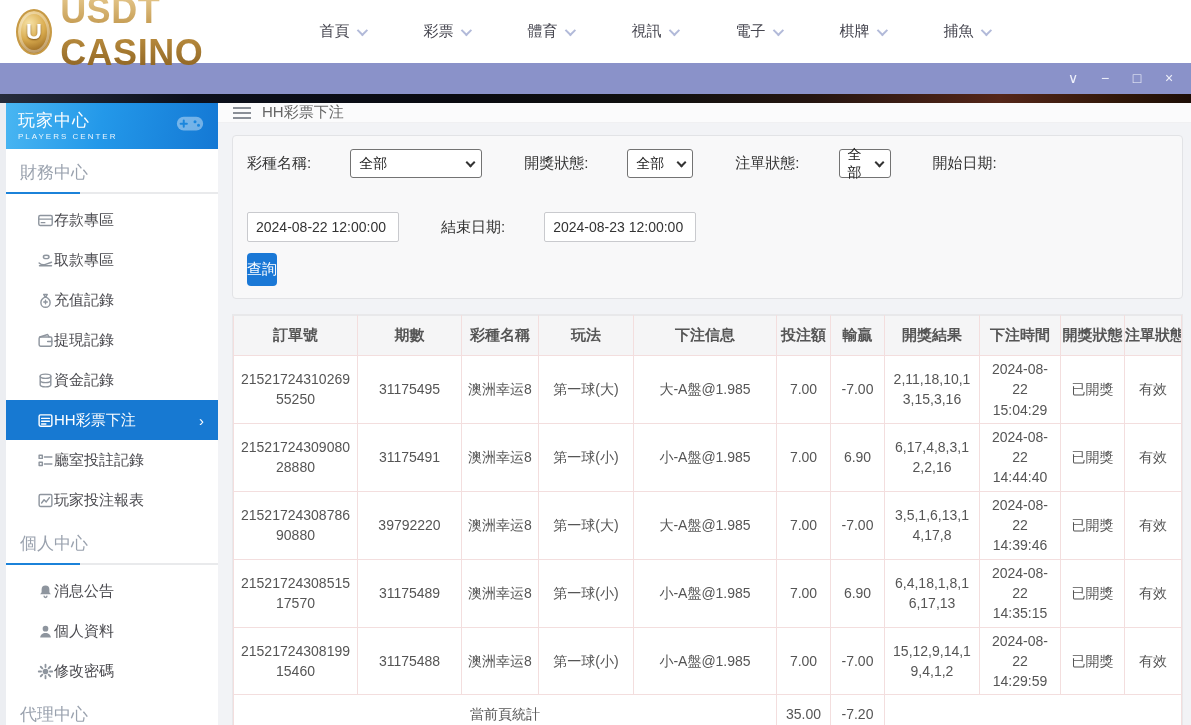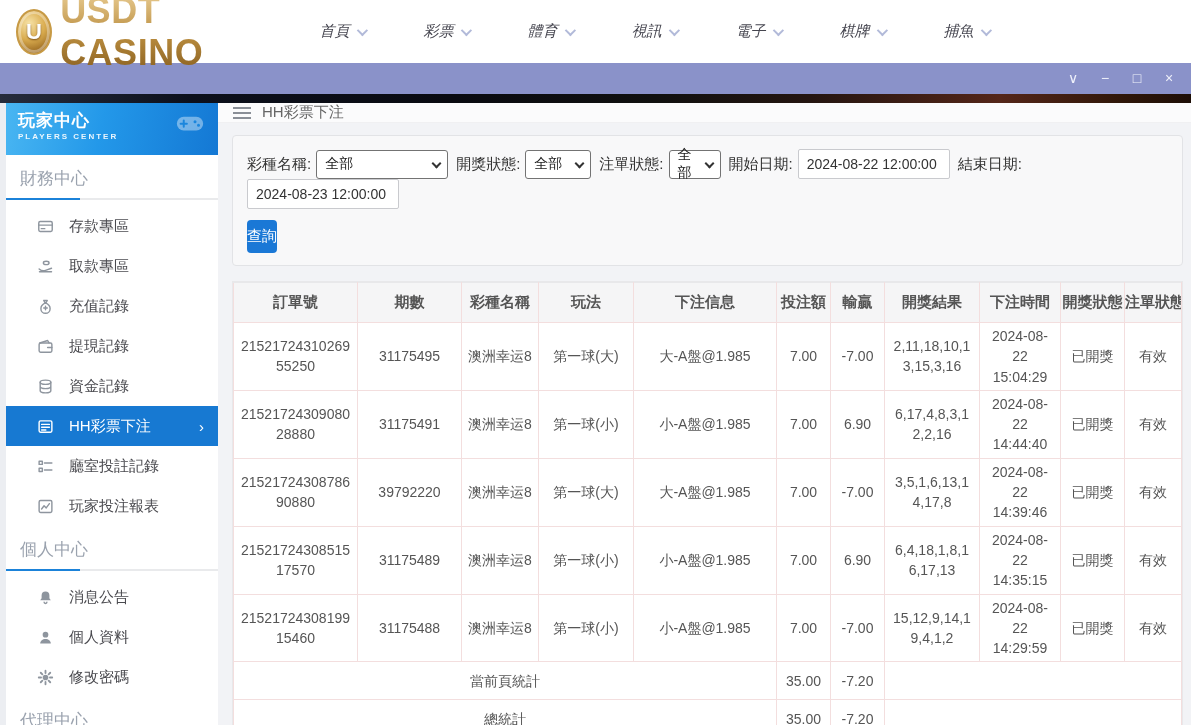--- a/index.html
+++ b/index.html
@@ -10,66 +10,66 @@
   .topbar { height:63px; background:#fff; display:flex; align-items:center; padding-left:16px; }
   .logo { display:flex; align-items:center; gap:8px; width:238px; }
   .coin { width:46px; height:46px; border-radius:50%;
     background:radial-gradient(circle at 35% 30%, #f7e3a8, #d9ab4e 45%, #9c6b22 80%, #7a4f16);
     border:2px solid #c79a45; display:flex; align-items:center; justify-content:center;
     color:#fff; font-weight:bold; font-size:22px; text-shadow:0 1px 2px #7a4f16;
     box-shadow:inset 0 0 0 3px rgba(255,255,255,.35); }
   .logo-text { font-size:36px; font-weight:bold; letter-spacing:.5px;
     background:linear-gradient(180deg,#e2c386 10%,#b98c3e 55%,#8d6322 95%);
     -webkit-background-clip:text; background-clip:text; color:transparent; }
-  .mainnav { display:flex; margin-left:36px;font-style:italic; }
+  .mainnav { display:flex; margin-left:36px; }
   .nav-item { width:104px; display:flex; align-items:center; justify-content:center; gap:7px;
     font-size:15px; color:#45454f; cursor:pointer; }
   .chev { width:8px; height:8px; border-right:2px solid #b2bad9; border-bottom:2px solid #b2bad9;
     transform:rotate(45deg) translateY(-2px); display:inline-block; }
 
   
   .titlebar { height:31px; background:#8a92c9; display:flex; align-items:center;
     justify-content:flex-end; gap:0; padding-right:6px; }
   .win-ctl { width:32px; text-align:center; color:#eef0fa; font-size:14px; cursor:pointer; line-height:31px; }
 
   
   .strip { height:9px;
     background:linear-gradient(90deg,#262c3c 0%,#0c101c 16%,#090a10 38%,#10100f 55%,#241510 68%,#542619 84%,#301709 94%,#1d0e07 100%); }
 
   
   .layout { height:622px; display:flex; }
   .sidebar { width:218px; padding-left:6px; }
   .side-panel { width:212px; height:100%; background:#fff; }
-  .side-banner { height:52px; background:linear-gradient(100deg,#49b6f2 0%,#2398e9 45%,#1478d4 100%);
-    color:#fff; padding:6px 10px 0 12px; position:relative; overflow:hidden;font-weight:bold; }
+  .side-banner { height:46px; background:linear-gradient(100deg,#49b6f2 0%,#2398e9 45%,#1478d4 100%);
+    color:#fff; padding:6px 10px 0 12px; position:relative; overflow:hidden; }
   .side-banner .t1 { font-size:17px; letter-spacing:1px; }
   .side-banner .t2 { font-size:8px; letter-spacing:2px; opacity:.9; }
   .pad-icon { position:absolute; right:10px; top:5px; width:36px; height:30px; color:rgba(255,255,255,.4); }
   .section-title { font-size:17px; color:#9aa2ae; padding:12px 0 8px 14px; }
   .section-line { height:2px; background:#e9eaec; position:relative; margin-bottom:6px; }
   .section-line::before { content:""; position:absolute; left:0; top:0; width:74px; height:2px; background:#1b82d9; }
-  .side-item { height:40px; display:flex; align-items:center; gap:15px; padding-left:31px;
+  .side-item { height:40px; display:flex; align-items:center; padding-left:31px;
     font-size:15px; color:#4a4a4f; cursor:pointer; }
   .side-item .icon { width:17px; height:17px; color:#8e959e; flex:0 0 17px; }
   .side-item.active { background:#1779d2; color:#fff; }
   .side-item.active .icon { color:#fff; }
   .side-item .arrow { margin-left:auto; margin-right:14px; font-size:15px; color:#fff; }
   .icon svg { width:100%; height:100%; stroke:currentColor; fill:none; stroke-width:2;
     stroke-linecap:round; stroke-linejoin:round; display:block; }
 
   
   .main { flex:1; background:#f2f3f6; display:flex; flex-direction:column; }
   .crumb { height:46px; background:#fbfbfc; border-bottom:1px solid #f0f0f2;
     display:flex; align-items:center; gap:11px; padding-left:15px; font-size:15px; color:#666; }
   .burger { width:18px; display:flex; flex-direction:column; gap:3px; cursor:pointer; }
   .burger i { height:2px; background:#8a8f97; }
   .content { padding:12px 14px 0 14px; }
 
   .filter { background:#f8f8f9; border:1px solid #e2e3e6; border-radius:4px; padding:13px 14px 12px; }
-  .filter-row { display:flex; align-items:center; flex-wrap:wrap; }
+  .filter-row { display:flex; align-items:center; flex-wrap:wrap;gap:34px; }
   .f-label { font-size:15px; color:#333; margin:0 5px 0 8px; }
   .f-label:first-child { margin-left:0; }
   .fake-select { position:relative; background:#fff; border:1px solid #737373; border-radius:3px;
     height:29px; display:flex; align-items:center; padding:0 22px 0 8px; font-size:14px; color:#222; cursor:pointer; }
   .fake-select .sarrow { position:absolute; right:7px; top:9px; width:7px; height:7px;
     border-right:2px solid #333; border-bottom:2px solid #333; transform:rotate(45deg); }
   .w-lottery { width:132px; } .w-draw { width:66px; } .w-order { width:52px; }
   .f-input { height:30px; border:1px solid #c9cace; border-radius:2px; background:#fff;
     font-size:14px; color:#333; padding:12px 8px; width:152px;
     font-family:"Liberation Sans",sans-serif; }

